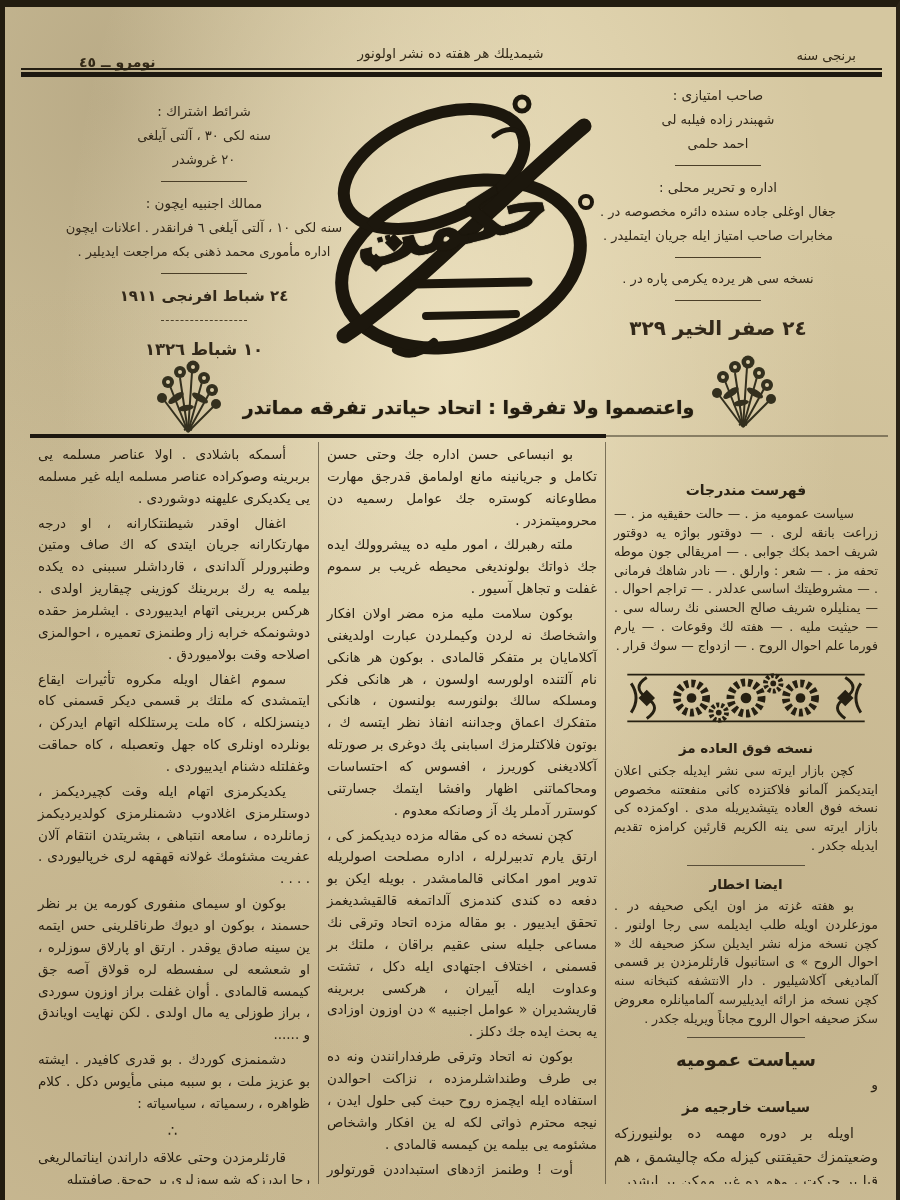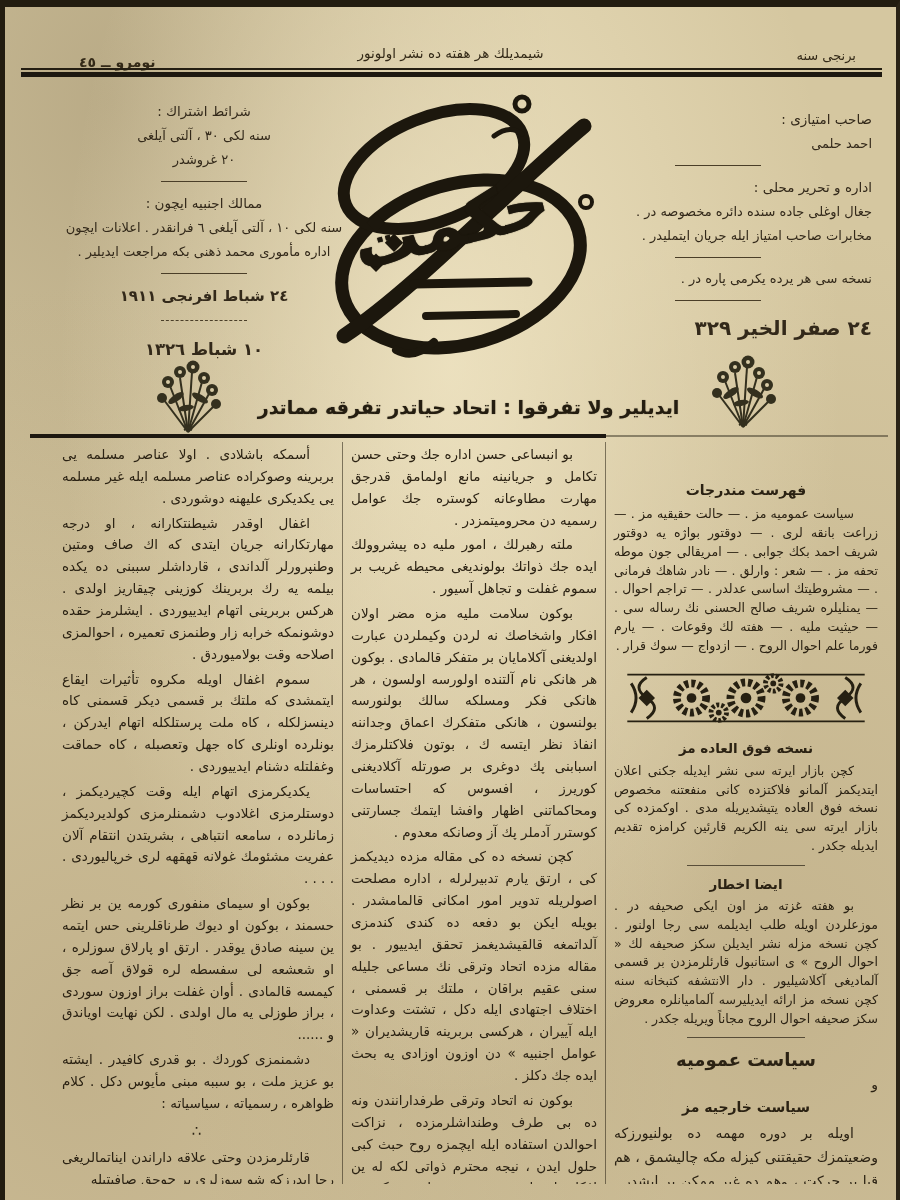--- a/index.html
+++ b/index.html
@@ -21,21 +21,21 @@
   
   .hdr{position:absolute;font-size:13px;color:#332917;white-space:nowrap;}
   .hdr-right{top:41px;right:40px;}
   .hdr-center{top:38px;left:50%;transform:translateX(-50%);font-size:13.5px;}
   .hdr-left{top:47px;left:74px;font-size:14px;font-weight:bold;}
   .rule-thin{position:absolute;top:61px;left:16px;right:14px;height:2px;background:#241e12;}
   .rule-thick{position:absolute;top:65px;left:16px;right:14px;height:5px;background:#1d1810;}
   
   .info{position:absolute;text-align:center;font-size:13px;line-height:1.85;color:#33291a;}
   .info-left{top:92px;left:56px;width:286px;}
-  .info-right{top:100px;right:24px;width:308px;text-align:right;}
+  .info-right{top:76px;right:24px;width:308px;}
   .info .hd{font-size:13.5px;}
   .mini-rule{width:86px;border-top:1px solid #4a3e28;margin:9px auto;}
   .mini-rule.dotted{border-top:1px dashed #4a3e28;}
   .date-g{font-weight:bold;font-size:15px;margin-top:4px;}
   .date-r{font-weight:bold;font-size:16.5px;margin-top:14px;}
   .date-h{font-weight:bold;font-size:20px;letter-spacing:2px;}
   .price-line{margin-top:2px;}
   .masthead{position:absolute;top:66px;left:50%;transform:translateX(-50%);width:330px;height:302px;}
   .masthead svg{position:absolute;inset:0;width:100%;height:100%;}
   .mast-title{
@@ -53,21 +53,21 @@
   }
   .col-rule-heavy{position:absolute;top:427px;left:25px;width:576px;height:4px;background:#1d1810;}
   .col-rule-light{position:absolute;top:428px;left:601px;width:282px;height:2px;background:rgba(36,30,18,.45);}
   
   .columns{
     position:absolute;top:435px;left:25px;width:856px;height:742px;
     display:flex;flex-direction:row;overflow:hidden;
   }
   .col{box-sizing:border-box;padding:2px 8px 0;}
   .col-right{width:280px;font-size:12.5px;line-height:1.45;margin-top:36px;}
-  .col-mid{width:264px;border-left:1px solid rgba(40,32,18,.55);border-right:1px solid rgba(40,32,18,.55);
+  .col-mid{width:288px;border-left:1px solid rgba(40,32,18,.55);border-right:1px solid rgba(40,32,18,.55);
            font-size:13.5px;line-height:1.62;text-align:justify;}
   .col-left{width:288px;font-size:13.5px;line-height:1.62;text-align:justify;}
   .col p{margin:0 0 3px;text-indent:24px;text-align:justify;}
   .toc-heading{text-align:center;font-size:14px;font-weight:bold;margin:0 0 5px;}
   .toc-body{font-size:12.5px;line-height:1.5;text-indent:20px;}
   .floral-band{margin:7px 0 2px;}
   .floral-band svg{display:block;width:100%;height:72px;}
   .sec-heading{text-align:center;font-size:13.5px;font-weight:bold;margin:5px 0 3px;}
   .sec-text{font-size:12.5px;line-height:1.5;text-indent:18px;}
   .divider{width:118px;border-top:1px solid rgba(40,32,18,.7);margin:9px auto;}
@@ -98,20 +98,21 @@
     <div>سنه لكى ١٠ ، آلتى آيلغى ٦ فرانقدر . اعلانات ايچون</div>
     <div>اداره مأمورى محمد ذهنى بكه مراجعت ايديلير .</div>
     <div class="mini-rule"></div>
     <div class="date-g">٢٤ شباط افرنجى ١٩١١</div>
     <div class="mini-rule dotted"></div>
     <div class="date-r">١٠ شباط ١٣٢٦</div>
   </div>
 
   <div class="info info-right">
     <div class="hd">صاحب امتيازى :</div>
+    <div>شهبندر زاده فيلبه لى</div>
     <div>احمد حلمى</div>
     <div class="mini-rule"></div>
     <div class="hd">اداره و تحرير محلى :</div>
     <div>جغال اوغلى جاده سنده دائره مخصوصه در .</div>
     <div>مخابرات صاحب امتياز ايله جريان ايتمليدر .</div>
     <div class="mini-rule"></div>
     <div class="price-line">نسخه سى هر يرده يكرمى پاره در .</div>
     <div class="mini-rule"></div>
     <div class="date-h">٢٤ صفر الخير ٣٢٩</div>
   </div>
@@ -198,21 +199,21 @@
         <circle cx="30" cy="42" r="2"></circle>
           <circle cx="42" cy="32" r="2"></circle>
           <circle cx="55" cy="27" r="2"></circle>
         <circle cx="66" cy="38" r="2"></circle>
           <circle cx="74" cy="50" r="2"></circle>
       </g>
       <path d="M46 86 L54 90 M46 90 L54 86" stroke="#34301e" stroke-width="2"></path>
     </svg>
   </div>
 
-  <div class="motto">ايديلير ولا تفرقوا : اتحاد حياتدر تفرقه مماتدر</div>
+  <div class="motto">واعتصموا ولا تفرقوا : اتحاد حياتدر تفرقه مماتدر</div>
 
   <div class="col-rule-heavy"></div>
   <div class="col-rule-light"></div>
 
   <div class="columns">
 
     <div class="col col-right">
       <div class="toc-heading">فهرست مندرجات</div>
       <p class="toc-body">سياست عموميه مز . — حالت حقيقيه مز . — زراعت بانقه لرى . — دوقتور بواژه يه دوقتور شريف احمد بكك جوابى . — امريقالى جون موطه تحفه مز . — شعر : وارلق . — نادر شاهك فرمانى . — مشروطيتك اساسى عدلدر . — تراجم احوال . — يمنليلره شريف صالح الحسنى نك رساله سى . — حيثيت مليه . — هفته لك وقوعات . — يارم فورما علم احوال الروح . — ازدواج — سوك قرار .</p>
 

